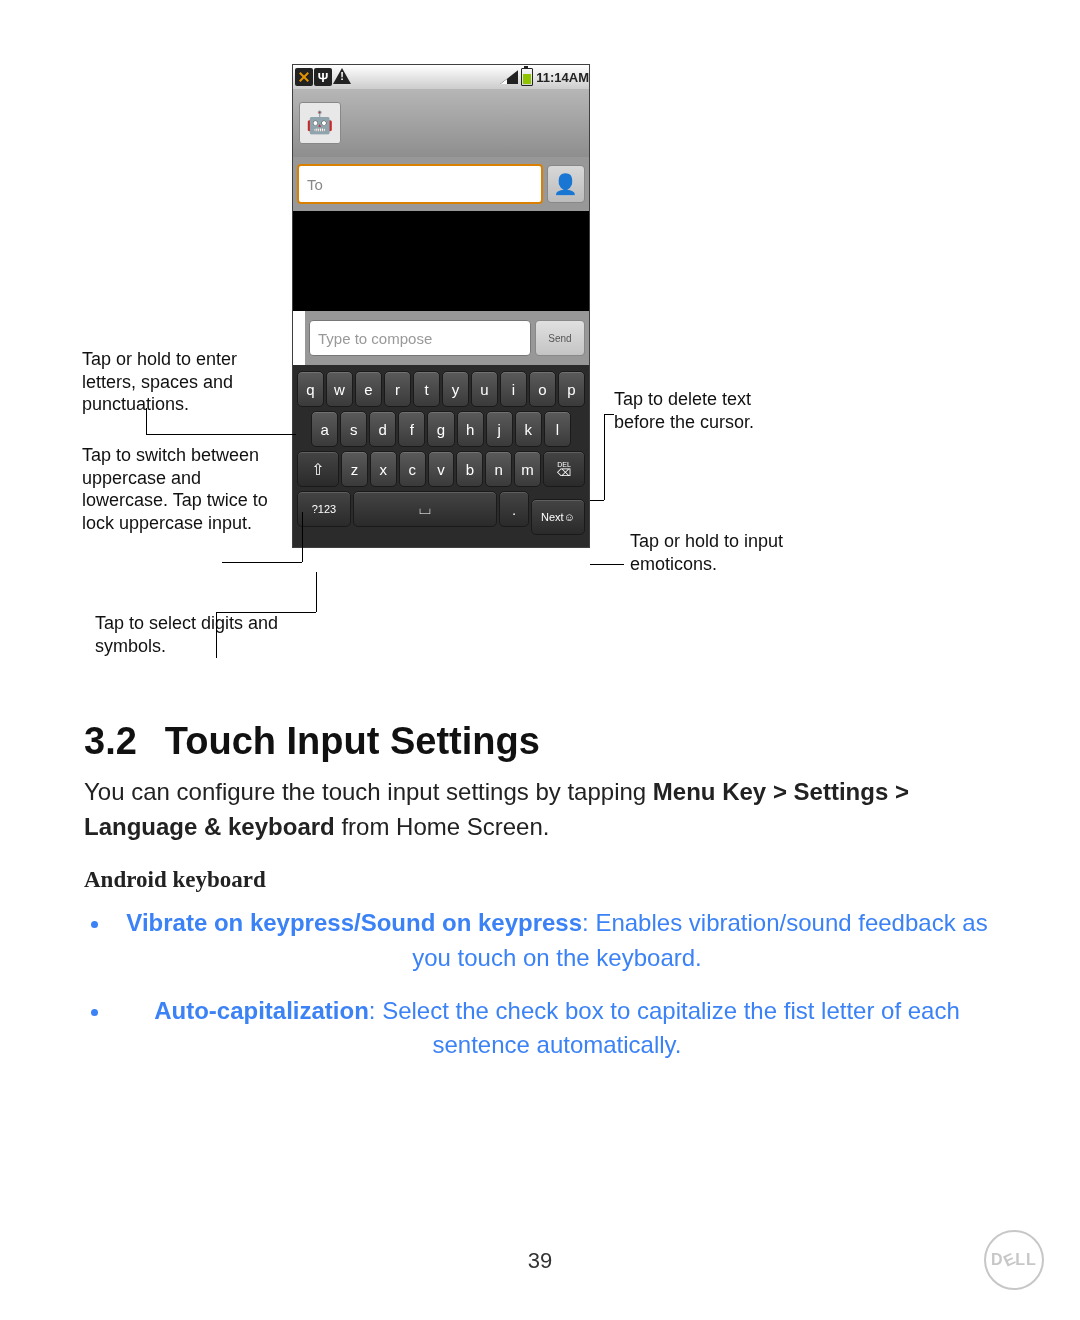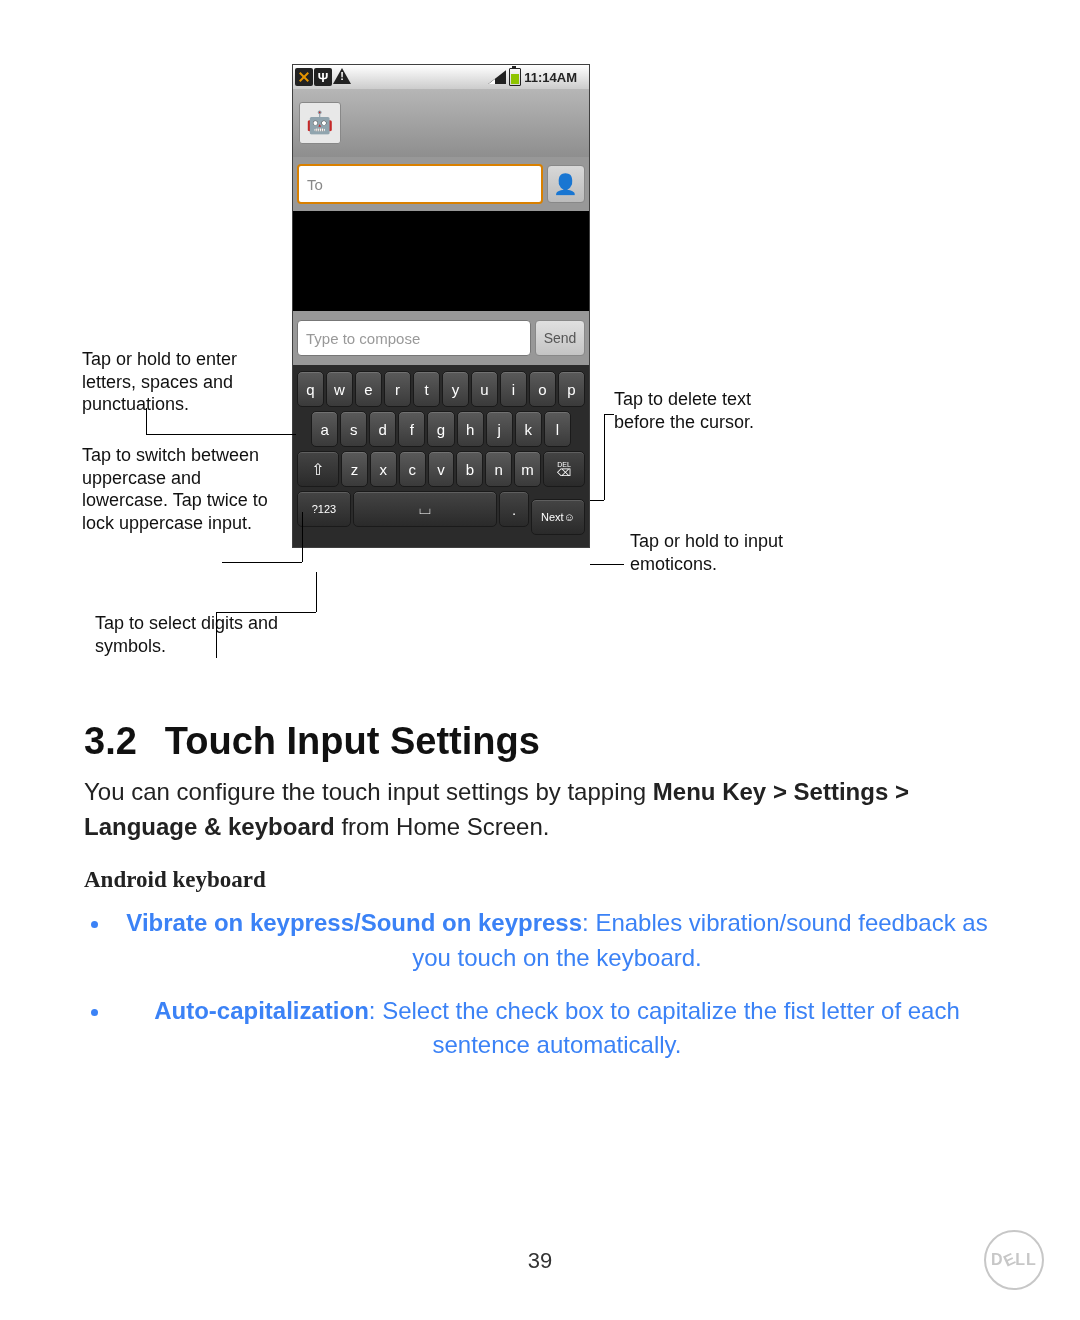--- a/index.html
+++ b/index.html
@@ -28,21 +28,21 @@
     height: 24px;
     background: linear-gradient(#fff, #ccc);
     display: flex;
     align-items: center;
     font-size: 13px;
     font-weight: 600;
     color: #222;
   }
   .statusbar .left { display:flex; gap:1px; padding-left:2px;}
   .statusbar .spacer { flex:1; }
-  .statusbar .right { display:flex; align-items:center; gap:3px; padding-right:12px;}
+  .statusbar .right { display:flex; align-items:center; gap:3px; padding-right:0;}
   .sbicon {
     width:18px; height:18px; background:#222; border-radius:2px; position:relative;
   }
   .sbicon.x::before, .sbicon.x::after {
     content:""; position:absolute; left:3px; top:8px; width:12px; height:2px; background:#e69500;
   }
   .sbicon.x::before{ transform:rotate(45deg);}
   .sbicon.x::after{ transform:rotate(-45deg);}
   .sbicon.usb { color:#fff; display:flex; justify-content:center; align-items:center; font-size:13px;}
   .sbicon.warn { background:transparent; width:18px; height:18px;}
@@ -73,29 +73,29 @@
   .toinput {
     flex:1; height:36px; background:#fff; border:2px solid #d98000; border-radius:4px;
     display:flex; align-items:center; padding:0 8px; color:#888; font-size:15px;
   }
   .contactbtn {
     width:36px; height:36px; background:linear-gradient(#d8d8d8,#bcbcbc); border:1px solid #888; border-radius:4px;
     display:flex; align-items:center; justify-content:center; color:#888; font-size:20px;
   }
   .msgarea { height:100px; background:#000; }
   .composebar {
-    height:46px; background:#989898; display:flex; align-items:center; padding:4px; gap:4px;
+    height:46px; background:#989898; display:flex; align-items:center; padding:4px; gap:4px;margin-left:12px;
   }
   .compinput {
     flex:1; height:34px; background:#fff; border:1px solid #777; border-radius:4px;
     display:flex; align-items:center; padding:0 8px; color:#999; font-size:15px;
   }
   .sendbtn {
     width:48px; height:34px; background:linear-gradient(#e0e0e0,#c4c4c4); border:1px solid #888; border-radius:4px;
-    display:flex; align-items:center; justify-content:center; font-size:14px; color:#555;
+    display:flex; align-items:center; justify-content:center; font-size:10px; color:#555;
   }
   .kbd { background:#2b2b2b; padding:6px 4px 8px 4px; }
   .krow { display:flex; gap:2px; margin-bottom:4px; justify-content:center;}
   .key {
     height:34px; background:linear-gradient(#5a5a5a,#3a3a3a);
     border:1px solid #1a1a1a; border-radius:5px; color:#fff; font-size:15px;
     display:flex; align-items:center; justify-content:center; flex:1;
     box-shadow: inset 0 1px 0 rgba(255,255,255,.15);
   }
   .krow2 { padding:0 14px; }

